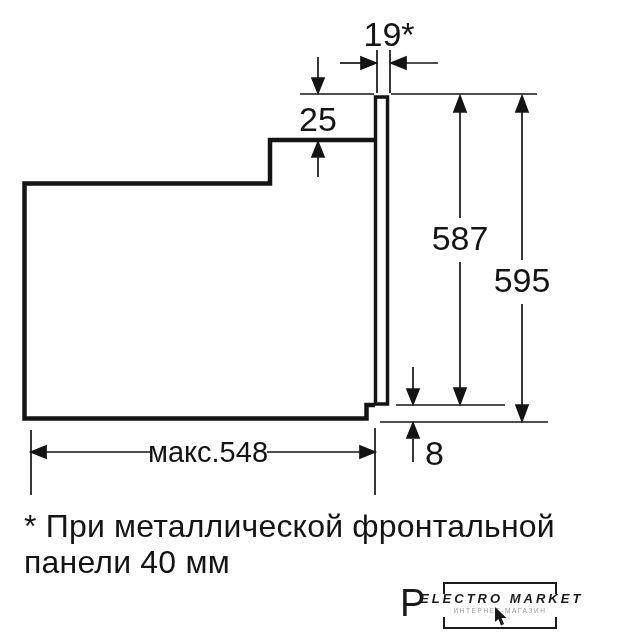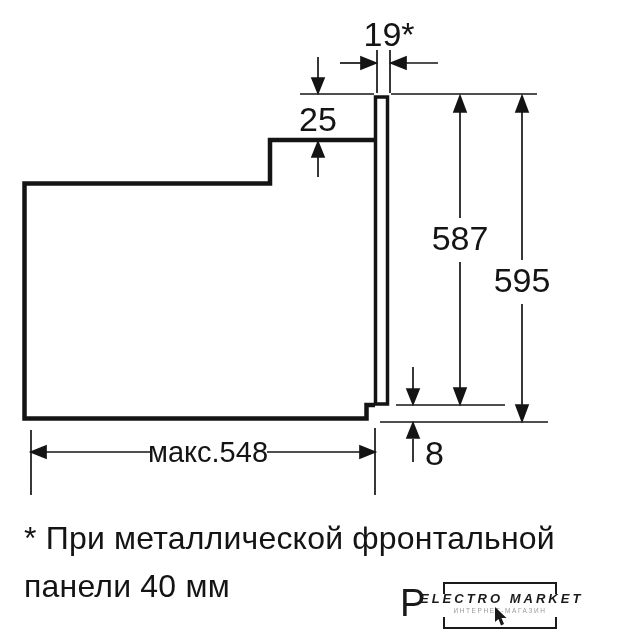--- a/index.html
+++ b/index.html
@@ -15,21 +15,21 @@
     font-family:"Liberation Sans", sans-serif;
     fill:#141414;
   }
   .dim-label { font-size:34px; }
   .dim-label-small { font-size:29px; }
   .footnote {
     position:absolute; left:24px; top:508px;
     font-size:32px; line-height:36px; color:#141414;
     letter-spacing:0.2px; white-space:nowrap;
   }
-  .footnote span { display:block;margin-top:12px; }
+  .footnote span { display:block; }
   .logo {
     position:absolute; left:396px; top:580px; width:172px; height:54px;
   }
   .logo-letter {
     position:absolute; left:4px; top:4px;
     font-size:38px; line-height:1; color:#1a1a1a; font-weight:400;
   }
   .logo-frame-piece { position:absolute; background:#1a1a1a; }
   .lf-top    { left:47px; top:2px;  width:114px; height:2px; }
   .lf-bottom { left:47px; top:47px; width:114px; height:2px; }

